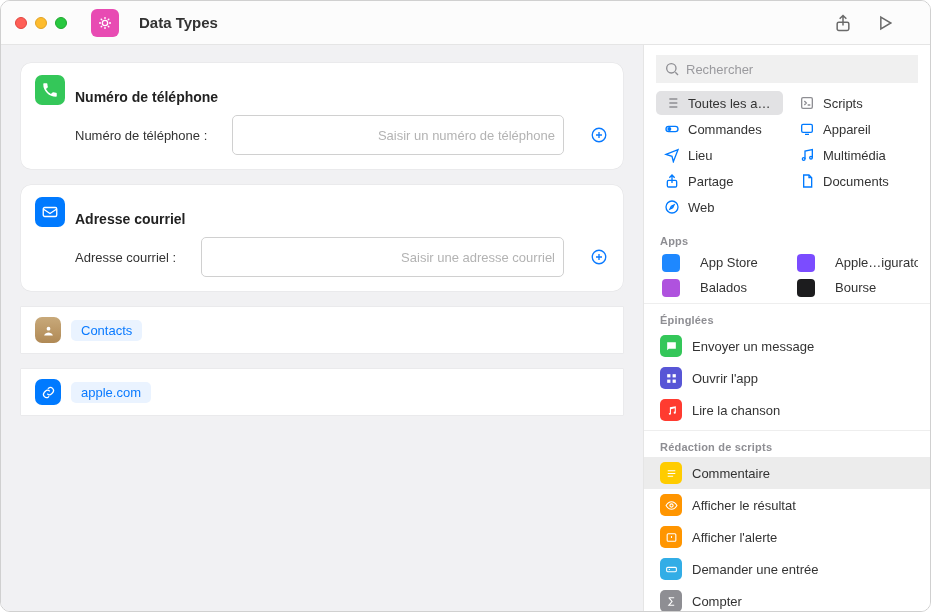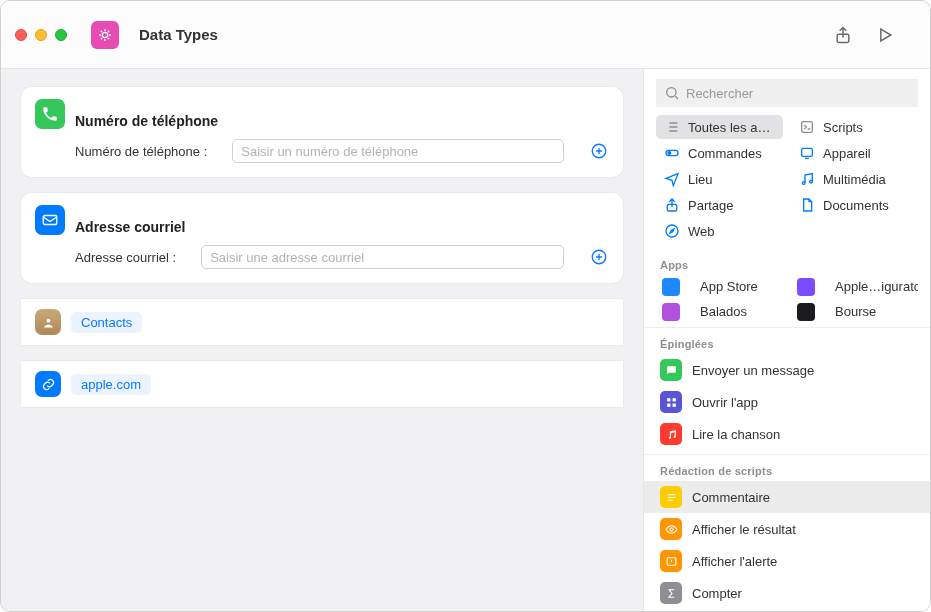--- a/index.html
+++ b/index.html
@@ -1,18 +1,18 @@
 <!DOCTYPE html>
 <html><head>
 <meta charset="utf-8">
 <style>
 * { box-sizing: border-box; margin: 0; padding: 0; }
 body { font-family: -apple-system, BlinkMacSystemFont, "Helvetica Neue", sans-serif; font-size: 13px; color: #333; background: #fff; }
 .window { width: 931px; height: 612px; border: 1px solid #d0d0d0; border-radius: 10px; overflow: hidden; display: flex; flex-direction: column; position: relative; background: #fff; }
-.titlebar { height: 68px; display: flex; align-items: center; padding: 0 14px; border-bottom: 1px solid #e5e5e5; gap: 16px; background: #fcfcfc; }
+.titlebar { height: 44px; display: flex; align-items: center; padding: 0 14px; border-bottom: 1px solid #e5e5e5; gap: 16px; background: #fcfcfc; }
 .traffic { display: flex; gap: 8px; }
 .dot { width: 12px; height: 12px; border-radius: 50%; }
 .dot.red { background: #ff5f57; border: 0.5px solid #e14640; }
 .dot.yellow { background: #febc2e; border: 0.5px solid #e1a325; }
 .dot.green { background: #28c840; border: 0.5px solid #20a82f; }
 .app-icon { width: 28px; height: 28px; border-radius: 6px; background: #e84bb3; display: flex; align-items: center; justify-content: center; margin-left: 8px; }
 .title { font-weight: 700; font-size: 15px; color: #333; margin-left: 4px; }
 .titlebar-spacer { flex: 1; }
 .tb-right { display:flex; gap: 20px; align-items:center; margin-right: 20px;}
 .tb-icon { width: 22px; height: 22px; display:flex; align-items:center; justify-content:center; color: #6a6a6a; }
@@ -22,21 +22,21 @@
 .card { background: #fff; border-radius: 10px; padding: 12px 14px 14px 14px; margin-bottom: 16px; box-shadow: 0 0 0 0.5px rgba(0,0,0,0.06); }
 .card-header { display: flex; align-items: flex-end; gap: 10px; margin-bottom: 10px; }
 .action-icon { width: 30px; height: 30px; border-radius: 7px; display:flex; align-items:center; justify-content:center; color:#fff; flex-shrink:0;}
 .action-icon.green { background: #34c759; }
 .action-icon.blue { background: #007aff; }
 .action-icon.brown { background: linear-gradient(#c8a97a,#b08955); }
 .action-icon.link { background: #007aff; }
 .action-title { font-weight: 600; font-size: 14px; color: #222; }
 .row { display: flex; align-items: center; gap: 25px; padding-left: 40px; }
 .row-label { color: #333; font-size: 13px; }
-.field { flex: 1; height: 24px; border: 1px solid #d0d0d0; border-radius: 5px; padding: 0 8px; font-size: 13px; color: #333; outline: none; background: #fff; }
+.field { flex: 1; height: 40px; border: 1px solid #d0d0d0; border-radius: 5px; padding: 0 8px; font-size: 13px; color: #333; outline: none; background: #fff; text-align: right; }
 .field::placeholder { color: #b3b3b3; }
 .plus { width: 20px; height: 20px; display:flex; align-items:center; justify-content:center; color:#0a7aff; }
 .plus svg { width: 18px; height: 18px; }
 .pill-card { background:#fff; border-radius:0; padding: 10px 14px; margin-bottom:16px; box-shadow: 0 0 0 0.5px rgba(0,0,0,0.06); display:flex; align-items:center; gap:10px;}
 .pill { display:inline-flex; align-items:center; background:#eaf3ff; color:#0a7aff; padding:3px 10px; border-radius:5px; font-size:13px;}
 .sidebar { width: 287px; border-left: 1px solid #e5e5e5; display:flex; flex-direction:column; background:#fff; }
 .search-wrap { padding: 10px 12px 8px; }
 .search { width:100%; height:28px; border-radius:0; background:#f0f0f0; border:none; padding:0 10px 0 30px; font-size:13px; color:#333; outline:none;}
 .search-box { position:relative; }
 .search-box svg { position:absolute; left:8px; top:6px; width:16px; height:16px; color:#8e8e93;}
@@ -329,20 +329,29 @@
               <div class="list-row">
                 <div class="list-badge" style="background:#ff9500">
                   <svg viewBox="0 0 24 24" width="13" height="13" fill="none" stroke="#fff" stroke-width="2">
                     <rect x="4" y="5" width="16" height="14" rx="2"></rect>
                     <path d="M12 9v4M12 16h.01"></path>
                   </svg>
                 </div>
                 <span>Afficher l'alerte</span>
               </div>
               <div class="list-row">
+                <div class="list-badge" style="background:#32ade6">
+                  <svg viewBox="0 0 24 24" width="13" height="13" fill="none" stroke="#fff" stroke-width="2">
+                    <rect x="3" y="8" width="18" height="8" rx="2"></rect>
+                    <path d="M7 12h2"></path>
+                  </svg>
+                </div>
+                <span>Demander une entrée</span>
+              </div>
+              <div class="list-row">
                 <div class="list-badge" style="background:#8e8e93">
                   <svg viewBox="0 0 24 24" width="13" height="13" fill="none" stroke="#fff" stroke-width="2">
                     <path d="M7 5h10M7 5l6 7-6 7h10"></path>
                   </svg>
                 </div>
                 <span>Compter</span>
               </div>
             </div>
         </div>
       </div>

